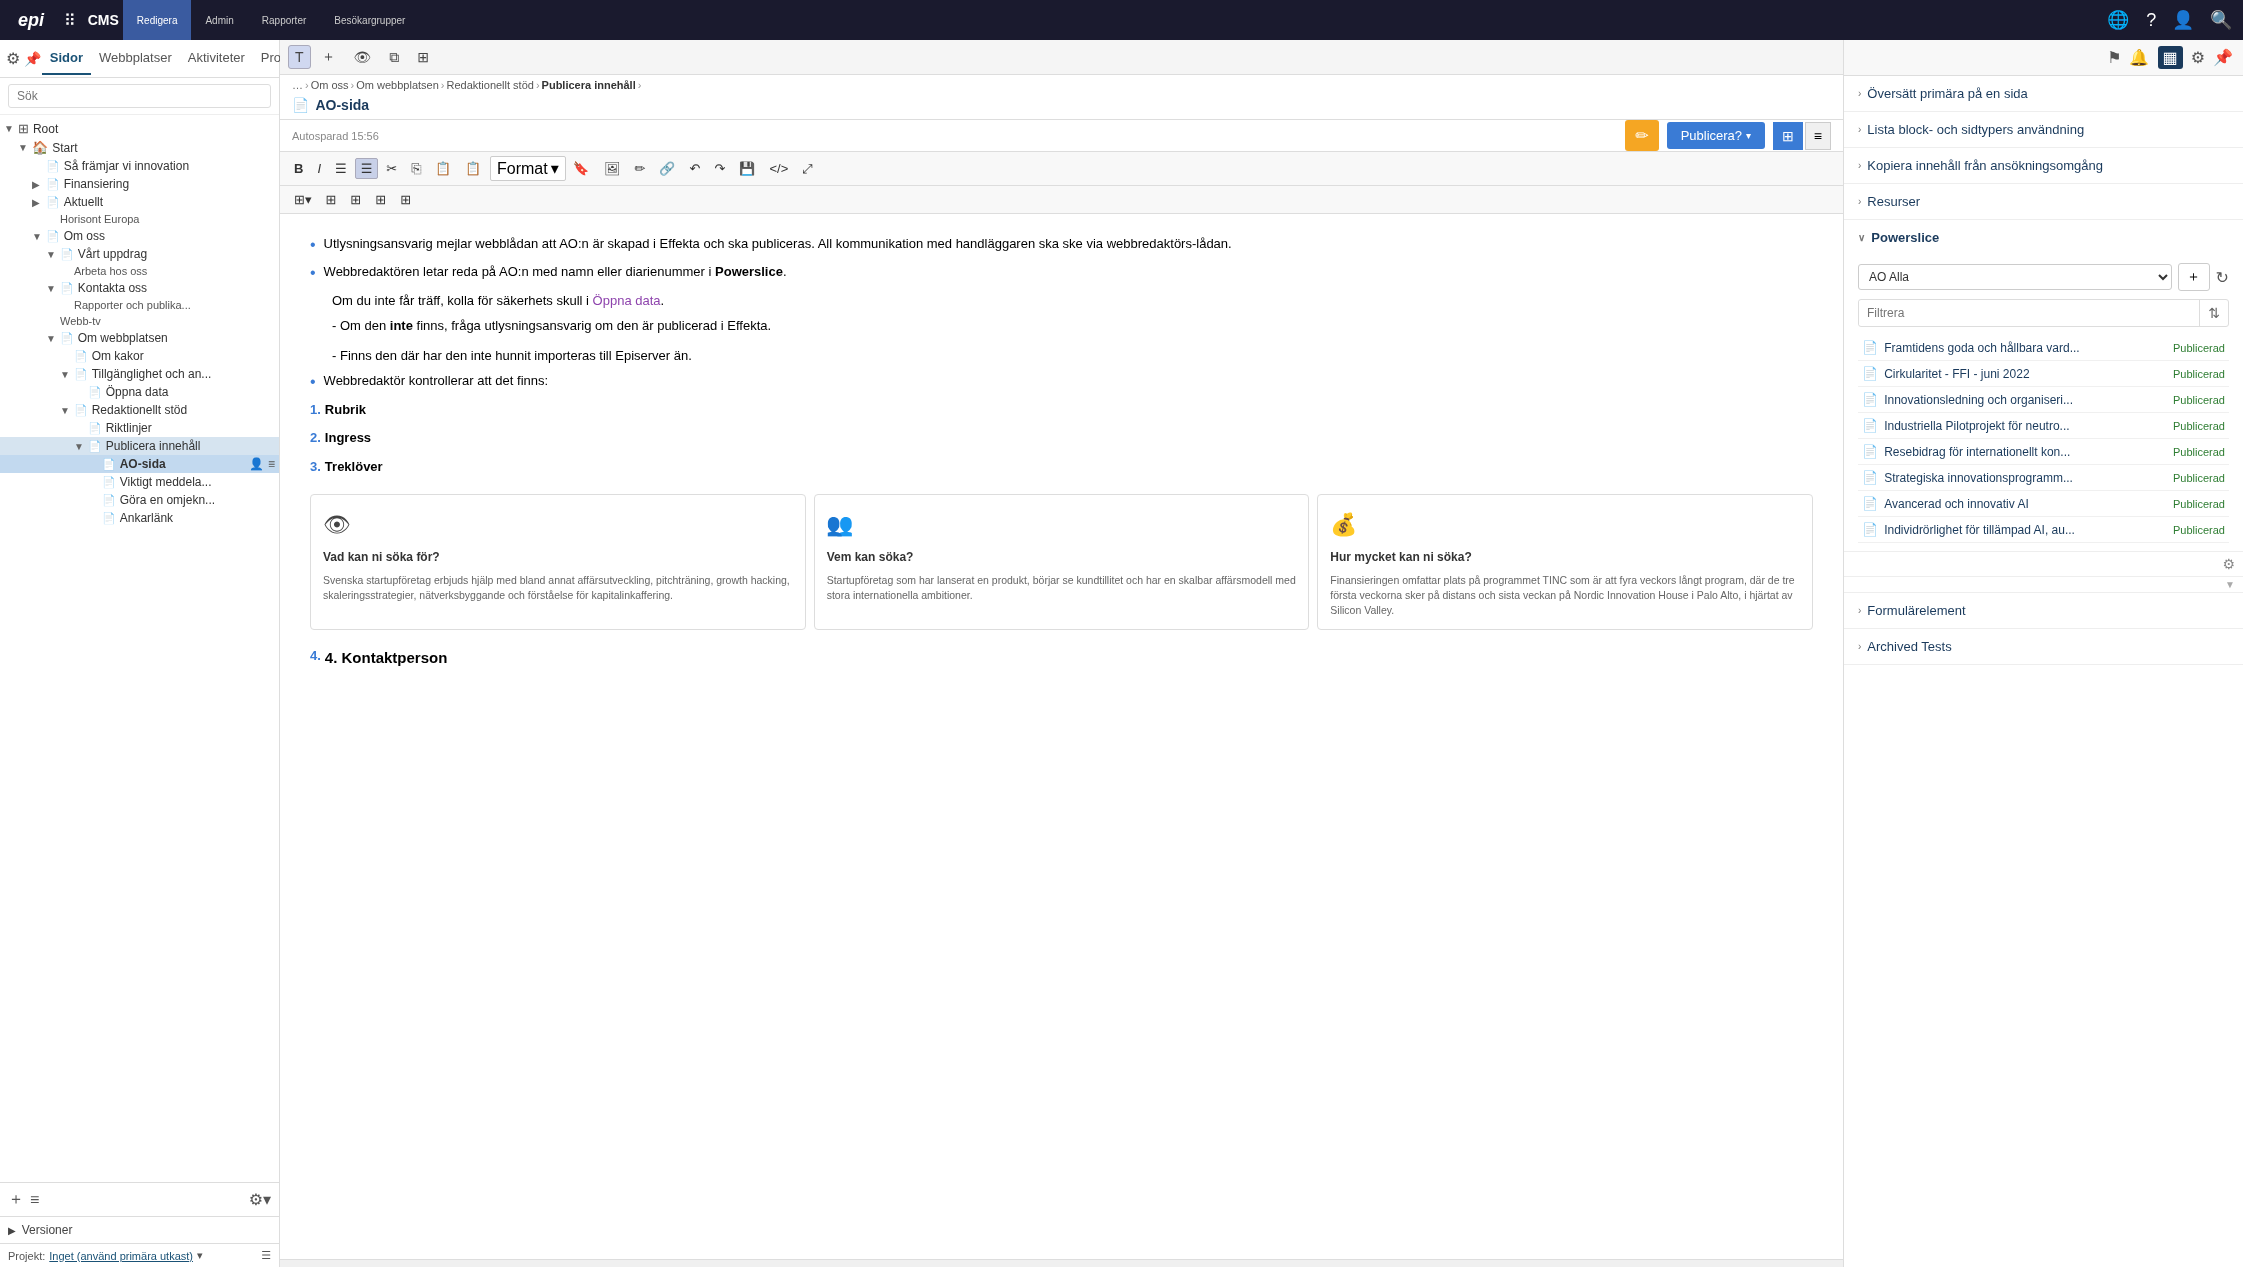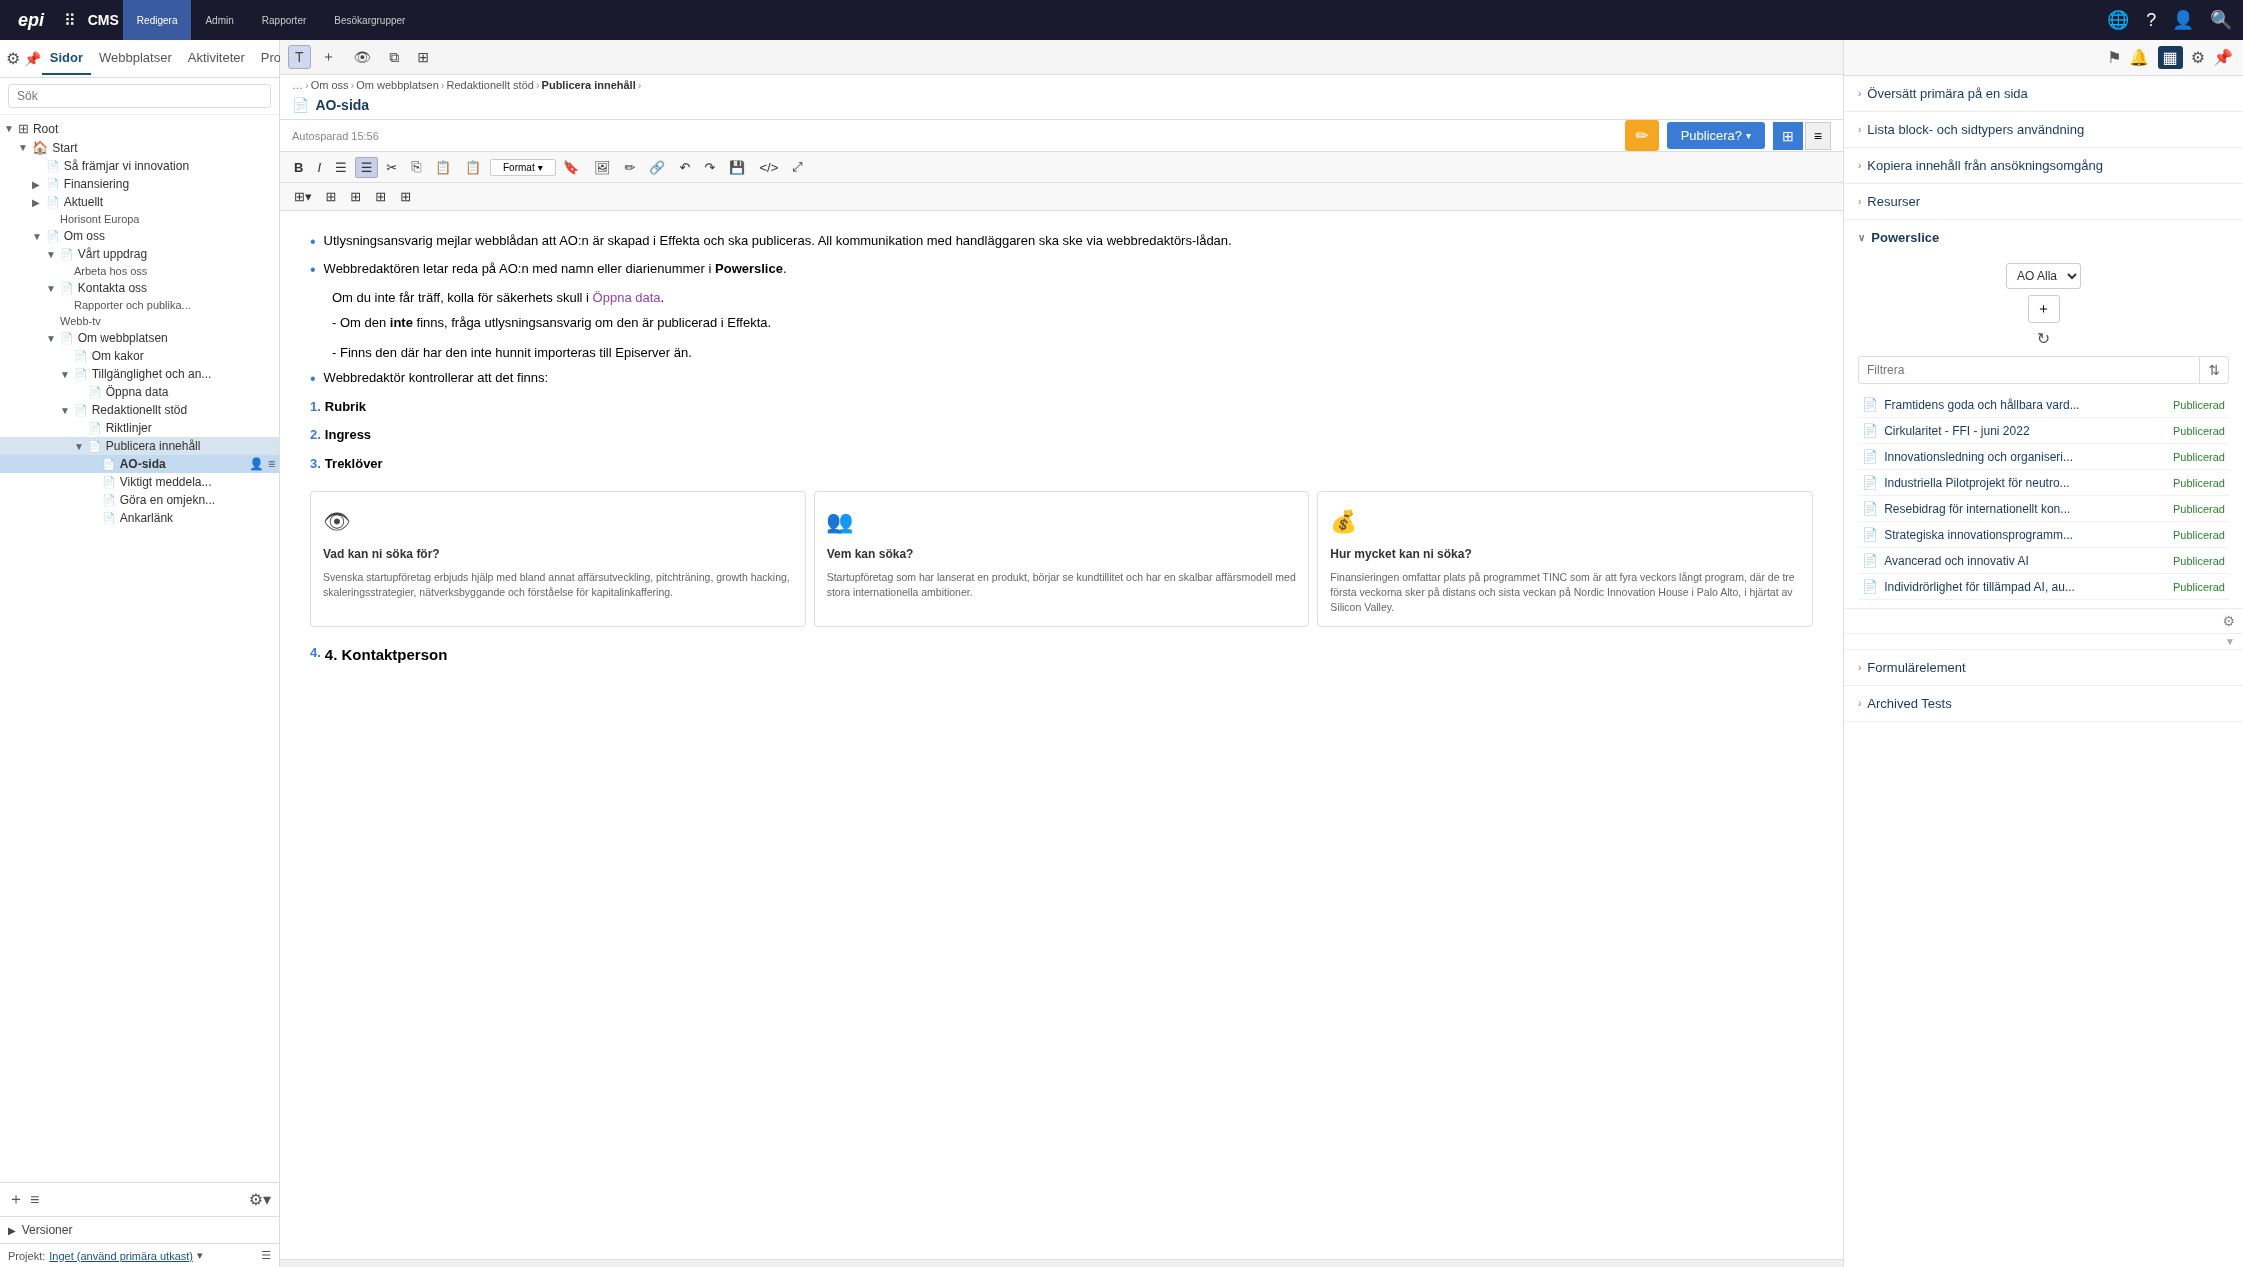--- a/index.html
+++ b/index.html
@@ -282,22 +282,22 @@
       cursor: pointer;
       font-size: 13px;
       color: #333;
     }
     .rich-btn.bold { font-weight: bold; }
     .rich-btn.italic { font-style: italic; }
     .format-dropdown {
       background: white;
       border: 1px solid #ccc;
       border-radius: 2px;
-      padding: 2px 12px;
-      font-size: 10px;
+      padding: 2px 6px;
+      font-size: 16px;
       cursor: pointer;
       display: flex;
       align-items: center;
       gap: 3px;
     }
 
     
     .table-toolbar {
       background: #f8f8f8;
       border-bottom: 1px solid #ddd;
@@ -390,21 +390,20 @@
 
     
     .powerslice-section {
       padding: 8px 14px;
     }
     .powerslice-controls {
       display: flex;
       align-items: center;
       gap: 6px;
       margin-bottom: 8px;
-      flex-direction: column;
     }
     .powerslice-select {
       flex: 1;
       border: 1px solid #ccc;
       border-radius: 3px;
       padding: 4px 6px;
       font-size: 12px;
       color: #333;
       background: white;
     }

